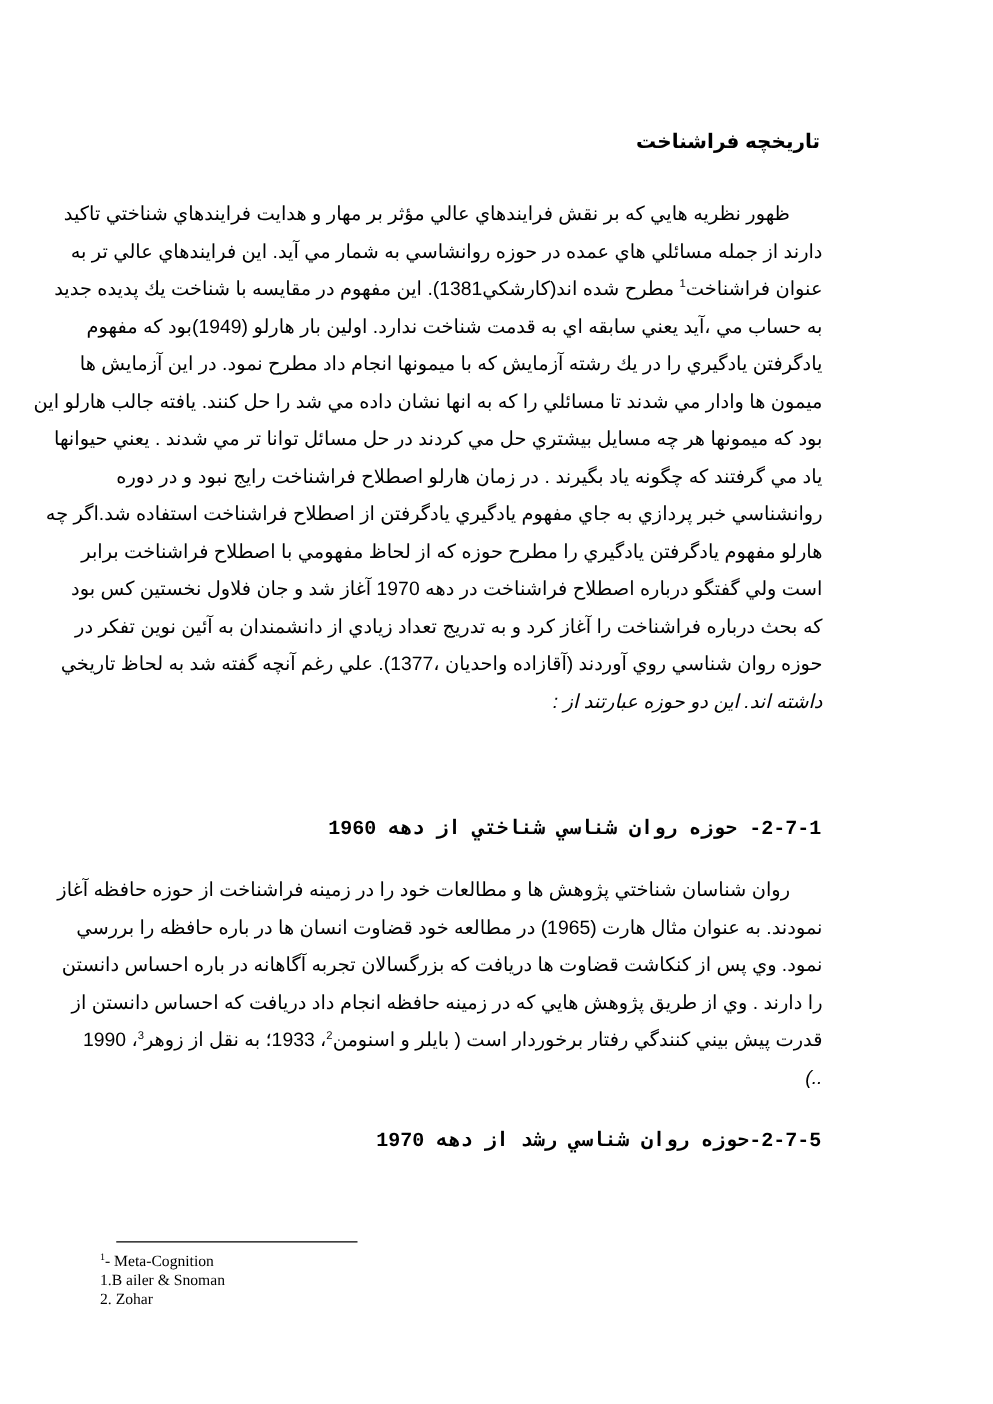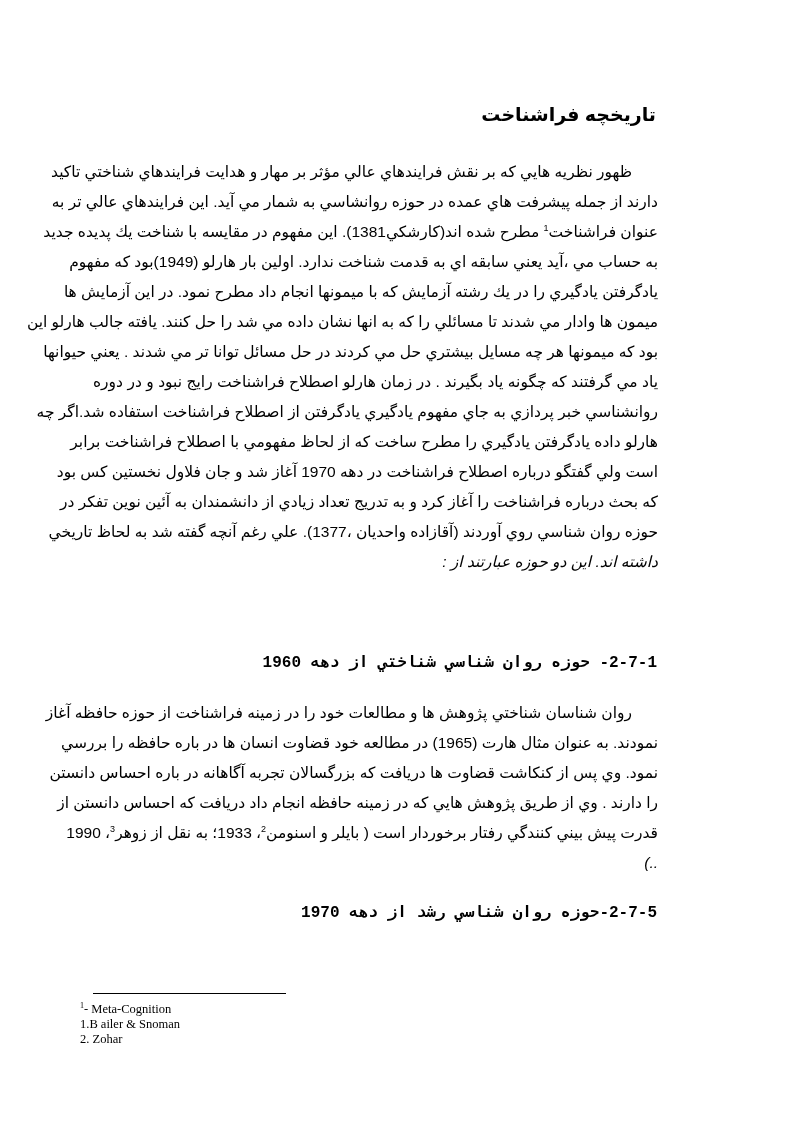--- a/index.html
+++ b/index.html
@@ -1,20 +1,20 @@
 <!DOCTYPE html>
 <html><head>
 <meta charset="utf-8">
 <style>
   html, body { margin: 0; padding: 0; background: #ffffff; }
   body { width: 794px; height: 1123px; position: relative; overflow: hidden;
          font-family: "Liberation Sans", "DejaVu Sans", sans-serif; color: #000; }
   .page { position: absolute; left: 0; top: 0; width: 794px; height: 1123px; background: #fff; }
   .rtl { direction: rtl; unicode-bidi: embed; }
-  .title { position: absolute; top: 103px; right: 138px; font-size: 19px; font-weight: bold; white-space: nowrap; }
+  .title { position: absolute; top: 103px; right: 138px; font-size: 16px; font-weight: bold; white-space: nowrap; }
   .block { position: absolute; left: 93px; width: 565px; }
   .line { display: block; height: 30px; line-height: 30px; font-size: 15.5px; white-space: nowrap;
           text-align: justify; text-align-last: justify; }
   .line.last { text-align-last: right; font-style: italic; }
   .line.indent { padding-right: 26px; }
   .heading { position: absolute; font-size: 16px; font-weight: bold; white-space: nowrap; font-family: Liberation Mono, monospace; }
   sup { font-size: 9px; line-height: 0; vertical-align: super; }
   .fn-rule { position: absolute; left: 93px; top: 993px; width: 193px; height: 0; border-top: 1px solid #000; }
   .footnotes { position: absolute; left: 80px; top: 1002px; font-family: "Liberation Serif", "DejaVu Serif", serif;
                font-size: 12.5px; line-height: 15px; direction: ltr; }
@@ -23,29 +23,29 @@
 </style>
 </head>
 <body>
 
 <div class="page">
 
   <div class="title rtl">تاریخچه فراشناخت</div>
 
   <div class="block rtl" style="top:157px;">
     <span class="line indent">ظهور نظريه هايي كه بر نقش فرايندهاي عالي مؤثر بر مهار و هدايت فرايندهاي شناختي تاكيد</span>
-    <span class="line">دارند از جمله پيشرفت هاي عمده در حوزه روانشاسي به شمار مي آيد. اين فرايندهاي عالي تر به</span>
+    <span class="line">دارند از جمله مسائلي هاي عمده در حوزه روانشاسي به شمار مي آيد. اين فرايندهاي عالي تر به</span>
     <span class="line"><span>عنوان  فراشناخت</span><sup>1</sup><span> مطرح شده اند(كارشكي1381). اين مفهوم در مقايسه با شناخت يك پديده جديد</span></span>
     <span class="line">به حساب مي ،آيد يعني سابقه اي به قدمت شناخت ندارد. اولين بار  هارلو (1949)بود كه مفهوم</span>
     <span class="line">يادگرفتن يادگيري را در يك رشته آزمايش كه با ميمونها انجام داد مطرح نمود. در اين آزمايش ها</span>
     <span class="line">ميمون ها وادار مي شدند تا مسائلي را كه به انها نشان داده مي شد را حل كنند. يافته جالب هارلو اين</span>
     <span class="line">بود كه ميمونها هر چه مسايل بيشتري حل مي كردند در حل مسائل توانا تر مي شدند . يعني حيوانها</span>
     <span class="line">ياد مي گرفتند كه چگونه ياد بگيرند . در زمان هارلو اصطلاح فراشناخت رايج نبود و در دوره</span>
     <span class="line">روانشناسي خبر پردازي به جاي مفهوم يادگيري يادگرفتن از اصطلاح فراشناخت استفاده شد.اگر چه</span>
-    <span class="line">هارلو داده يادگرفتن يادگيري را مطرح ساخت كه از لحاظ مفهومي با اصطلاح فراشناخت برابر</span>
+    <span class="line">هارلو مفهوم يادگرفتن يادگيري را مطرح حوزه كه از لحاظ مفهومي با اصطلاح فراشناخت برابر</span>
     <span class="line">است ولي گفتگو درباره اصطلاح فراشناخت در دهه 1970 آغاز شد و جان فلاول نخستين كس بود</span>
     <span class="line">كه بحث درباره فراشناخت را آغاز كرد و به تدريج تعداد زيادي از دانشمندان به آئين نوين تفكر در</span>
     <span class="line">حوزه روان شناسي روي آوردند (آقازاده واحديان ،1377). علي رغم آنچه گفته شد به لحاظ تاريخي</span>
     <span class="line last">داشته اند. اين دو حوزه عبارتند از :</span>
   </div>
 
   <div class="heading rtl" style="top:652px; right:137px;">2-7-1- حوزه روان شناسي شناختي از دهه 1960</div>
 
   <div class="block rtl" style="top:698px;">
     <span class="line indent">روان شناسان شناختي پژوهش ها و مطالعات  خود را در زمينه فراشناخت از حوزه حافظه آغاز</span>

